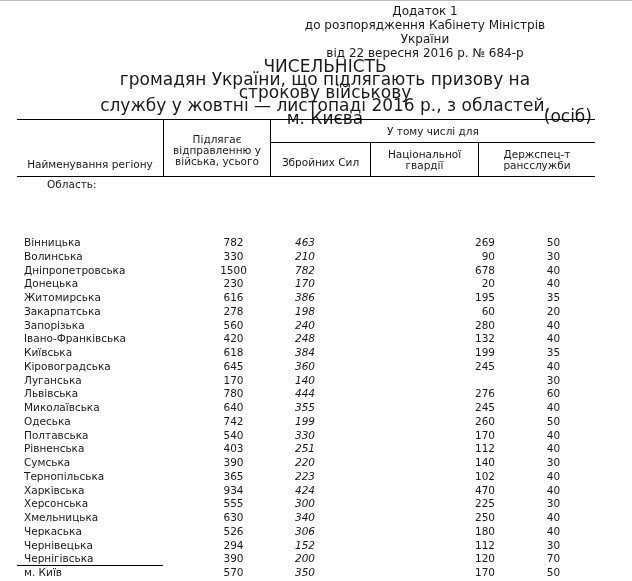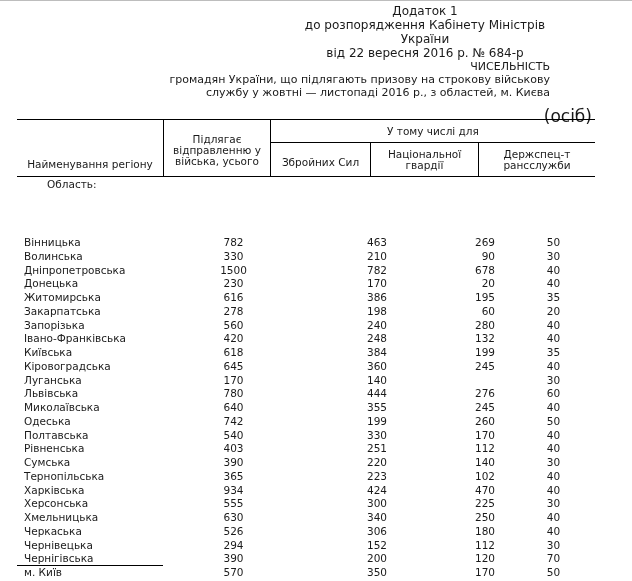--- a/index.html
+++ b/index.html
@@ -2,36 +2,36 @@
 <html><head>
   <meta charset="utf-8">
   <style>
     html, body { margin: 0; padding: 0; background: #ffffff; }
     body {
       width: 632px; height: 581px; position: relative; overflow: hidden;
       font-family: "DejaVu Sans", sans-serif; font-size: 10.5px; color: #1a1a1a;
     }
     .topline { position: absolute; left: 0; top: 0; width: 632px; height: 1px; background: #bdbdbd; }
     .annex { position: absolute; left: 300px; width: 250px; top: 4px; text-align: center; line-height: 14px; font-size: 12px; }
-    .title { position: absolute; left: 100px; width: 450px; top: 60px; text-align: right; line-height: 13px; font-size: 11px; }
+    .title { position: absolute; left: 100px; width: 450px; top: 60px; text-align: center; line-height: 13px; font-size: 17px; }
     .units { position: absolute; left: 520px; width: 72px; top: 106px; text-align: right; font-size: 17px; }
 
     .hdr { position: absolute; left: 17px; top: 119px; width: 578px; height: 56px;
       border-top: 1px solid #000; border-bottom: 1px solid #000; }
     .hcell { position: absolute; display: flex; align-items: center; justify-content: center;
       text-align: center; line-height: 11px; font-size: 10.5px; }
     .vline { position: absolute; width: 1px; background: #000; }
     .hline { position: absolute; height: 1px; background: #000; }
 
     .rows { position: absolute; left: 17px; top: 178px; width: 578px; margin-top: 44px; }
     .row { position: relative; height: 13.75px; line-height: 13.75px; }
     .row span { position: absolute; top: 0; }
     .c-name { left: 7px; }
     .c-total { left: 163px; width: 107px; text-align: center; }
-    .c-af { left: 270px; width: 100px; text-align: right; }
+    .c-af { left: 278px; width: 100px; text-align: left; font-style: italic; }
     .c-ng { left: 370px; width: 108px; text-align: right; }
     .c-ds { left: 478px; width: 117px; text-align: center; }
     .section-label { position: absolute; left: 47px; top: 178px; }
 
     .total-line { position: absolute; left: 17px; top: 565px; width: 146px; height: 1px; background: #000; }
     .total-row { position: absolute; left: 17px; top: 550px; width: 578px; height: 14px; line-height: 14px; top: 552px; margin-top: 36px; }
     .total-row span { position: absolute; top: 0; }
   </style>
 </head>
 <body>

